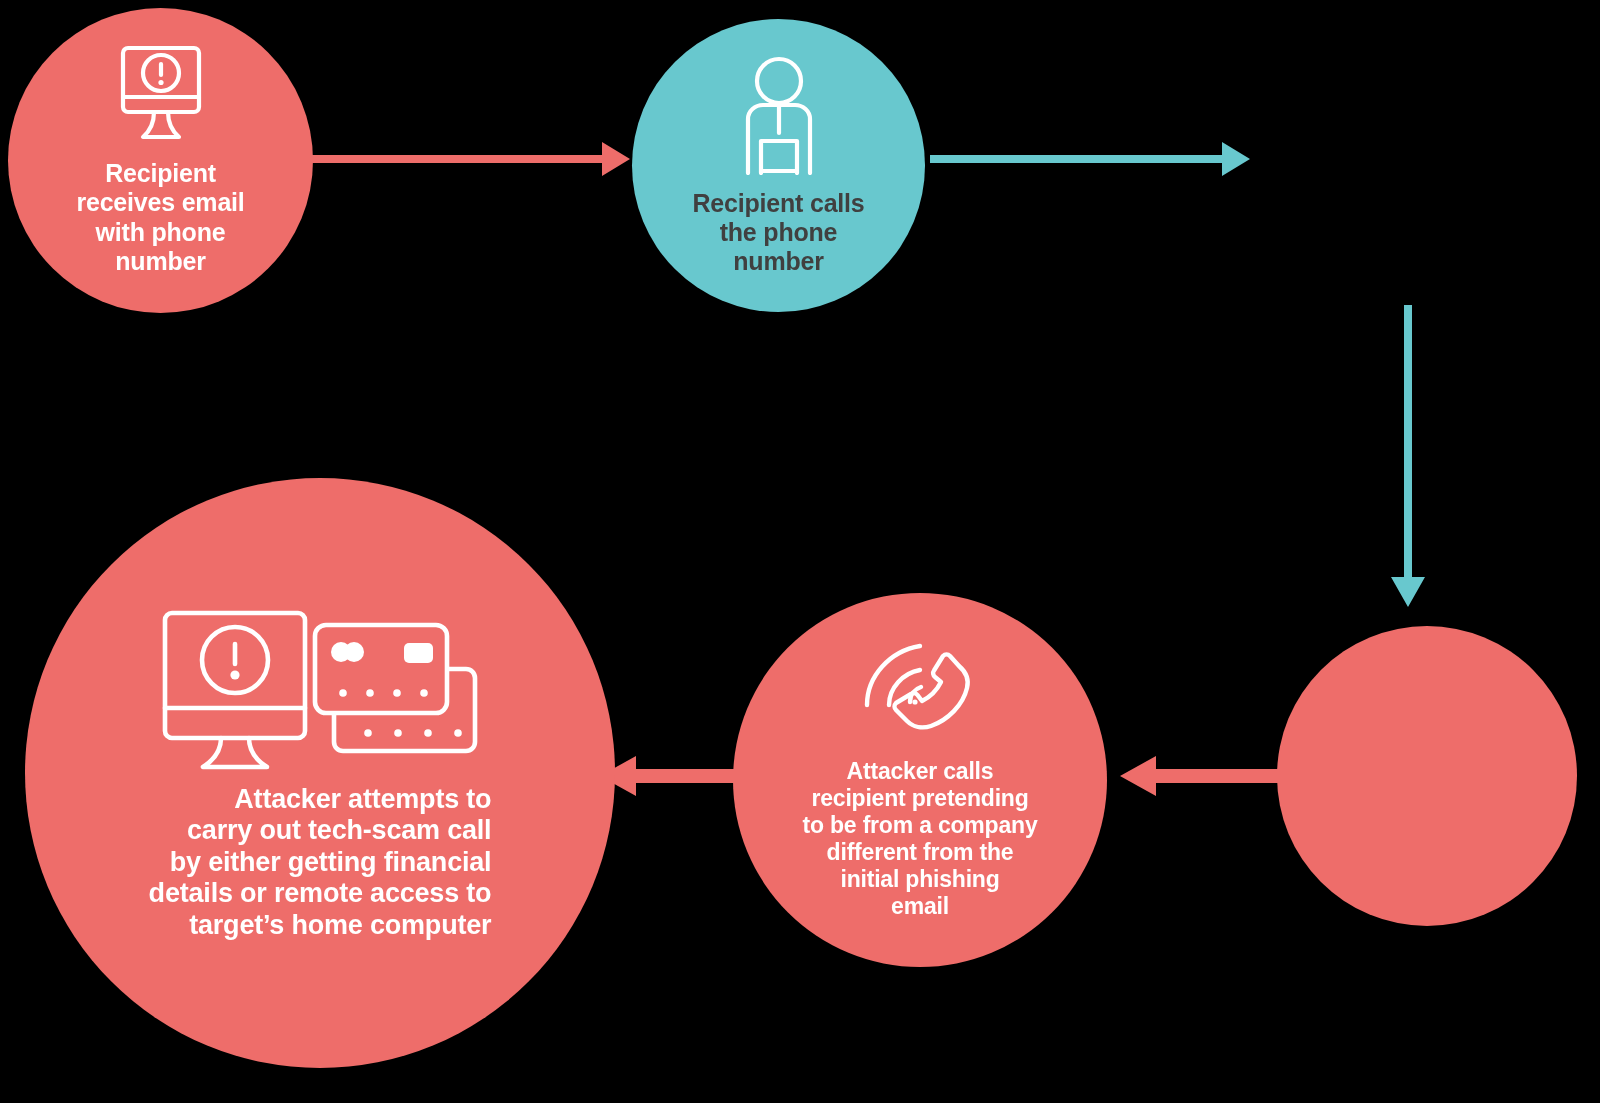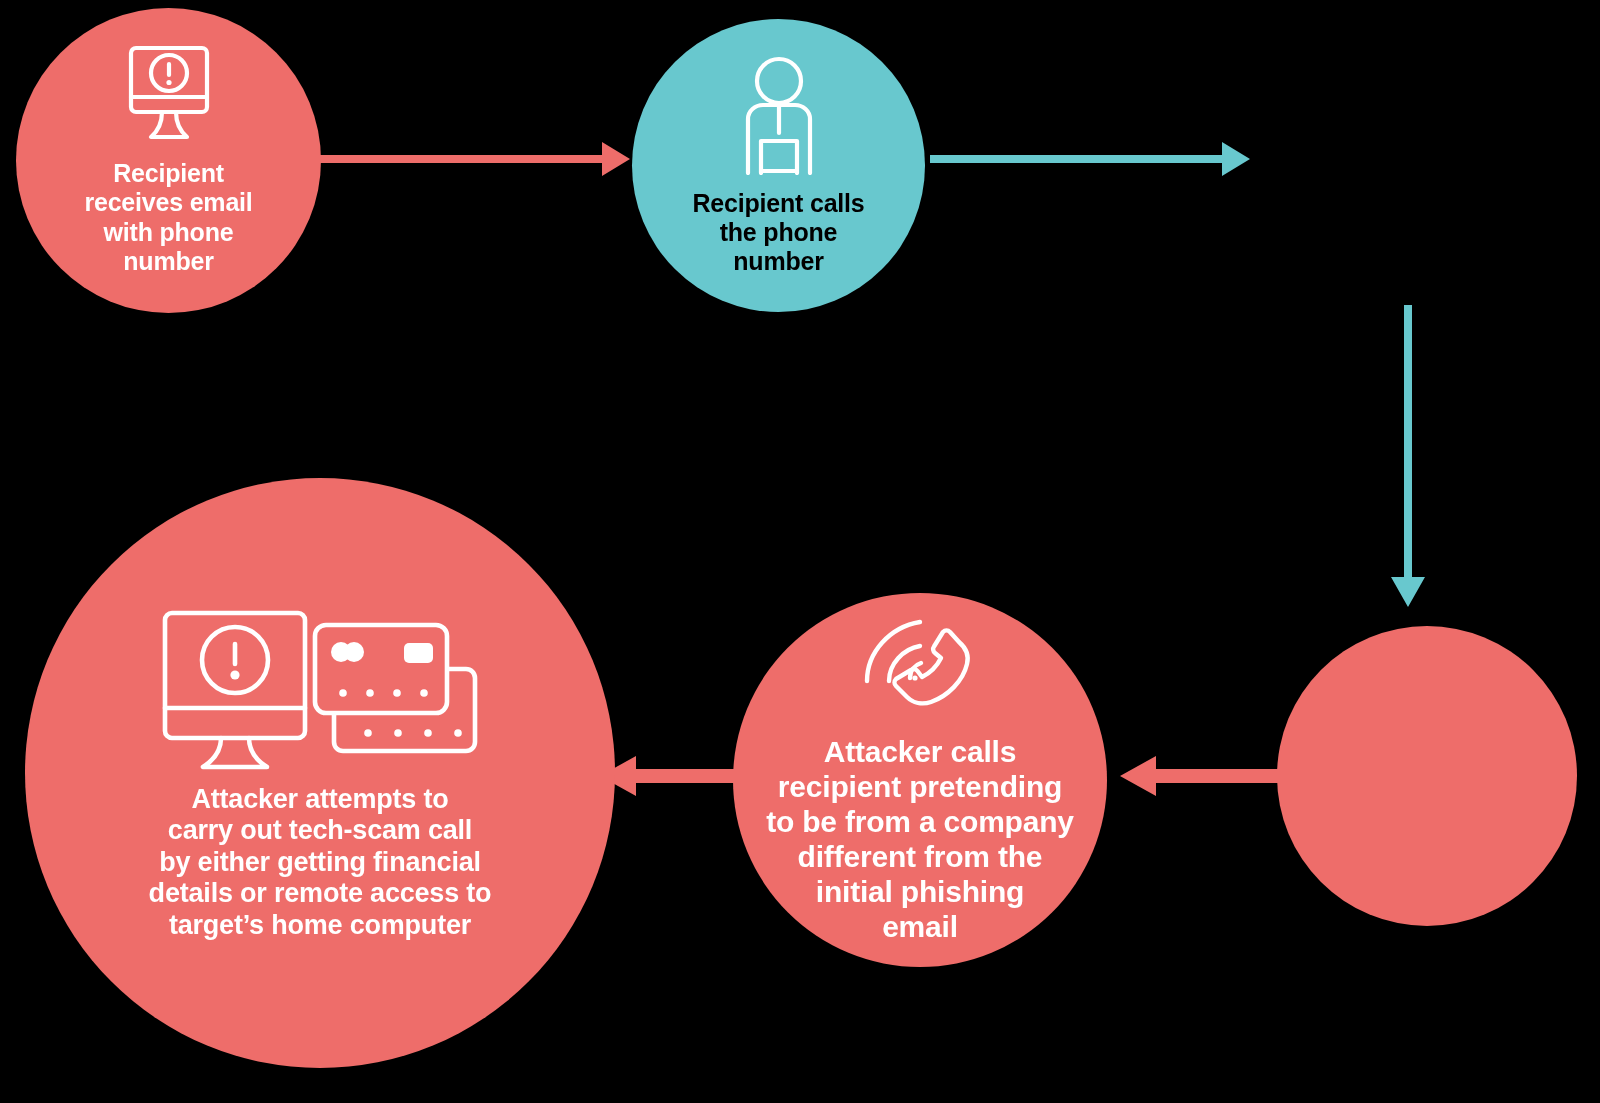--- a/index.html
+++ b/index.html
@@ -32,34 +32,34 @@
   .node .label {
     font-weight: bold;
     line-height: 1.17;
     letter-spacing: -0.2px;
     white-space: pre-line;
     margin-top: 14px;
   }
   .coral { background: #ee6d6a; }
   .teal  { background: #68c8ce; }
   .t-white { color: #ffffff; }
-  .t-dark  { color: #000000; }
+  .t-dark  { color: #404040; }
 
   
   .arrow {
     position: absolute;
   }
   .arrow svg { display: block; }
 </style>
 </head>
 <body>
 
 <div id="canvas">
 
-  <div class="node coral t-white" style="left:16px; top:8px; width:305px; height:305px; padding:0 34px;">
+  <div class="node coral t-white" style="left:8px; top:8px; width:305px; height:305px; padding:0 34px;">
     <span class="icon">
       <svg width="86" height="100" viewBox="0 0 86 100" fill="none" stroke="#ffffff" stroke-width="4.2" stroke-linecap="round" stroke-linejoin="round">
         <rect x="5" y="3" width="76" height="64" rx="5"></rect>
         <line x1="5" y1="52" x2="81" y2="52"></line>
         <circle cx="43" cy="28" r="18"></circle>
         <line x1="43" y1="19" x2="43" y2="30"></line>
         <circle cx="43" cy="37.5" r="2.6" fill="#ffffff" stroke="none"></circle>
         <path d="M36 67 C36 79, 32 86, 25 92 L61 92 C54 86, 50 79, 50 67"></path>
       </svg>
     </span>
@@ -117,21 +117,21 @@
       <svg width="124" height="104" viewBox="0 0 124 104" fill="none" stroke="#ffffff" stroke-width="4.4" stroke-linecap="round" stroke-linejoin="round">
 
         <path d="M101 26 C108 32, 111 40, 109 48 C105 65, 90 80, 73 86 C64 89, 55 87, 49 81 L38 70 C36 68, 36 65, 38 63 L53 54 C55 52.5, 58 53, 59.5 55 L64 61 C72 57, 79 50, 83 42 L77 37 C75 35.5, 74.5 32.5, 76 30.5 L85 16 C87 14, 90 14, 92 16 Z"></path>
 
         <path d="M9 65 C9 36, 32 11, 62 6"></path>
         <path d="M31 65 C31 48, 45 33, 62 30"></path>
         <path d="M52 62 C52 54, 57 49, 63 47"></path>
         <circle cx="57" cy="62" r="2.6" fill="#ffffff" stroke="none"></circle>
       </svg>
     </span>
-    <span class="label" style="font-size:30px;">Attacker calls
+    <span class="label" style="font-size:23px;">Attacker calls
 recipient pretending
 to be from a company
 different from the
 initial phishing
 email</span>
   </div>
 
   <div class="arrow" style="left:600px; top:752px;">
     <svg width="168" height="48" viewBox="0 0 168 48">
       <path d="M168 17 H36 V4 L0 24 L36 44 V31 H168 Z" fill="#ee6d6a"></path>
@@ -158,20 +158,20 @@
         <rect x="160" y="20" width="132" height="88" rx="11" fill="#ee6d6a"></rect>
         <circle cx="186" cy="47" r="10" fill="#ffffff" stroke="none"></circle>
         <circle cx="199" cy="47" r="10" fill="#ffffff" stroke="none"></circle>
         <rect x="249" y="38" width="29" height="20" rx="5" fill="#ffffff" stroke="none"></rect>
         <circle cx="188" cy="88" r="3.8" fill="#ffffff" stroke="none"></circle>
         <circle cx="215" cy="88" r="3.8" fill="#ffffff" stroke="none"></circle>
         <circle cx="242" cy="88" r="3.8" fill="#ffffff" stroke="none"></circle>
         <circle cx="269" cy="88" r="3.8" fill="#ffffff" stroke="none"></circle>
       </svg>
     </span>
-    <span class="label" style="font-size:27px;">Attacker attempts to
+    <span class="label" style="font-size:27px;text-align:right;">Attacker attempts to
 carry out tech-scam call
 by either getting financial
 details or remote access to
 target’s home computer</span>
   </div>
 
 </div>
 
 </body></html>

